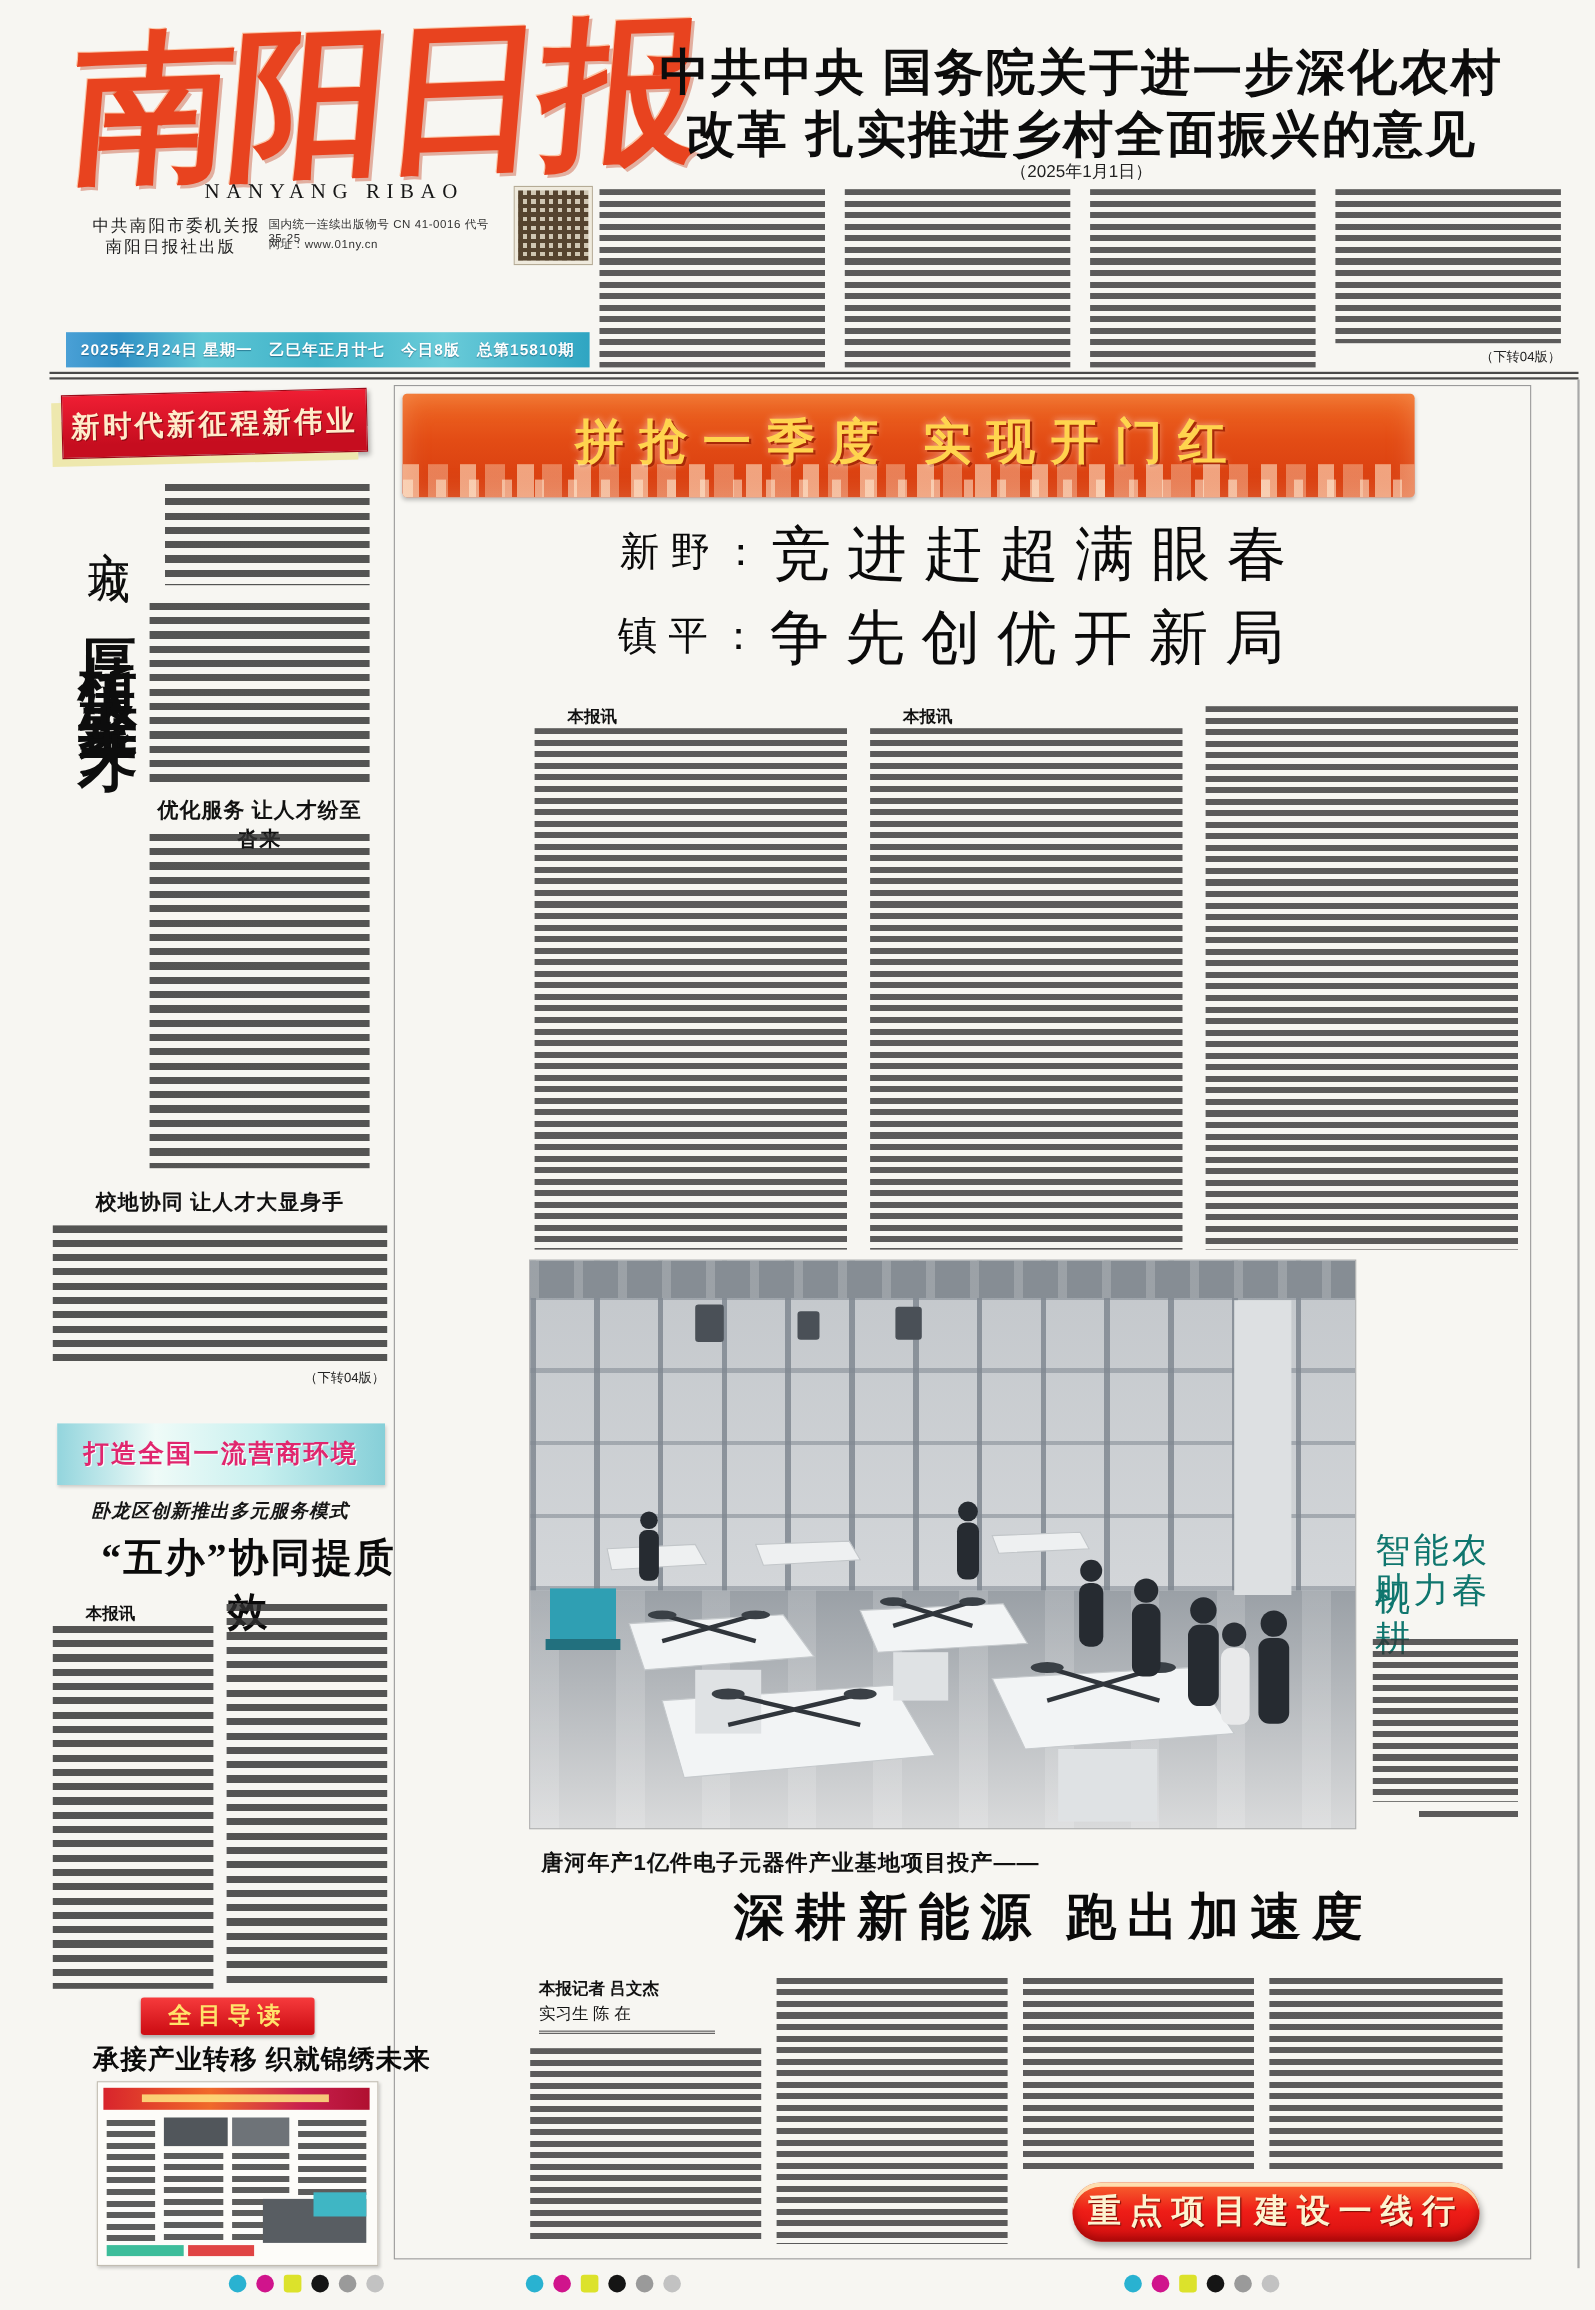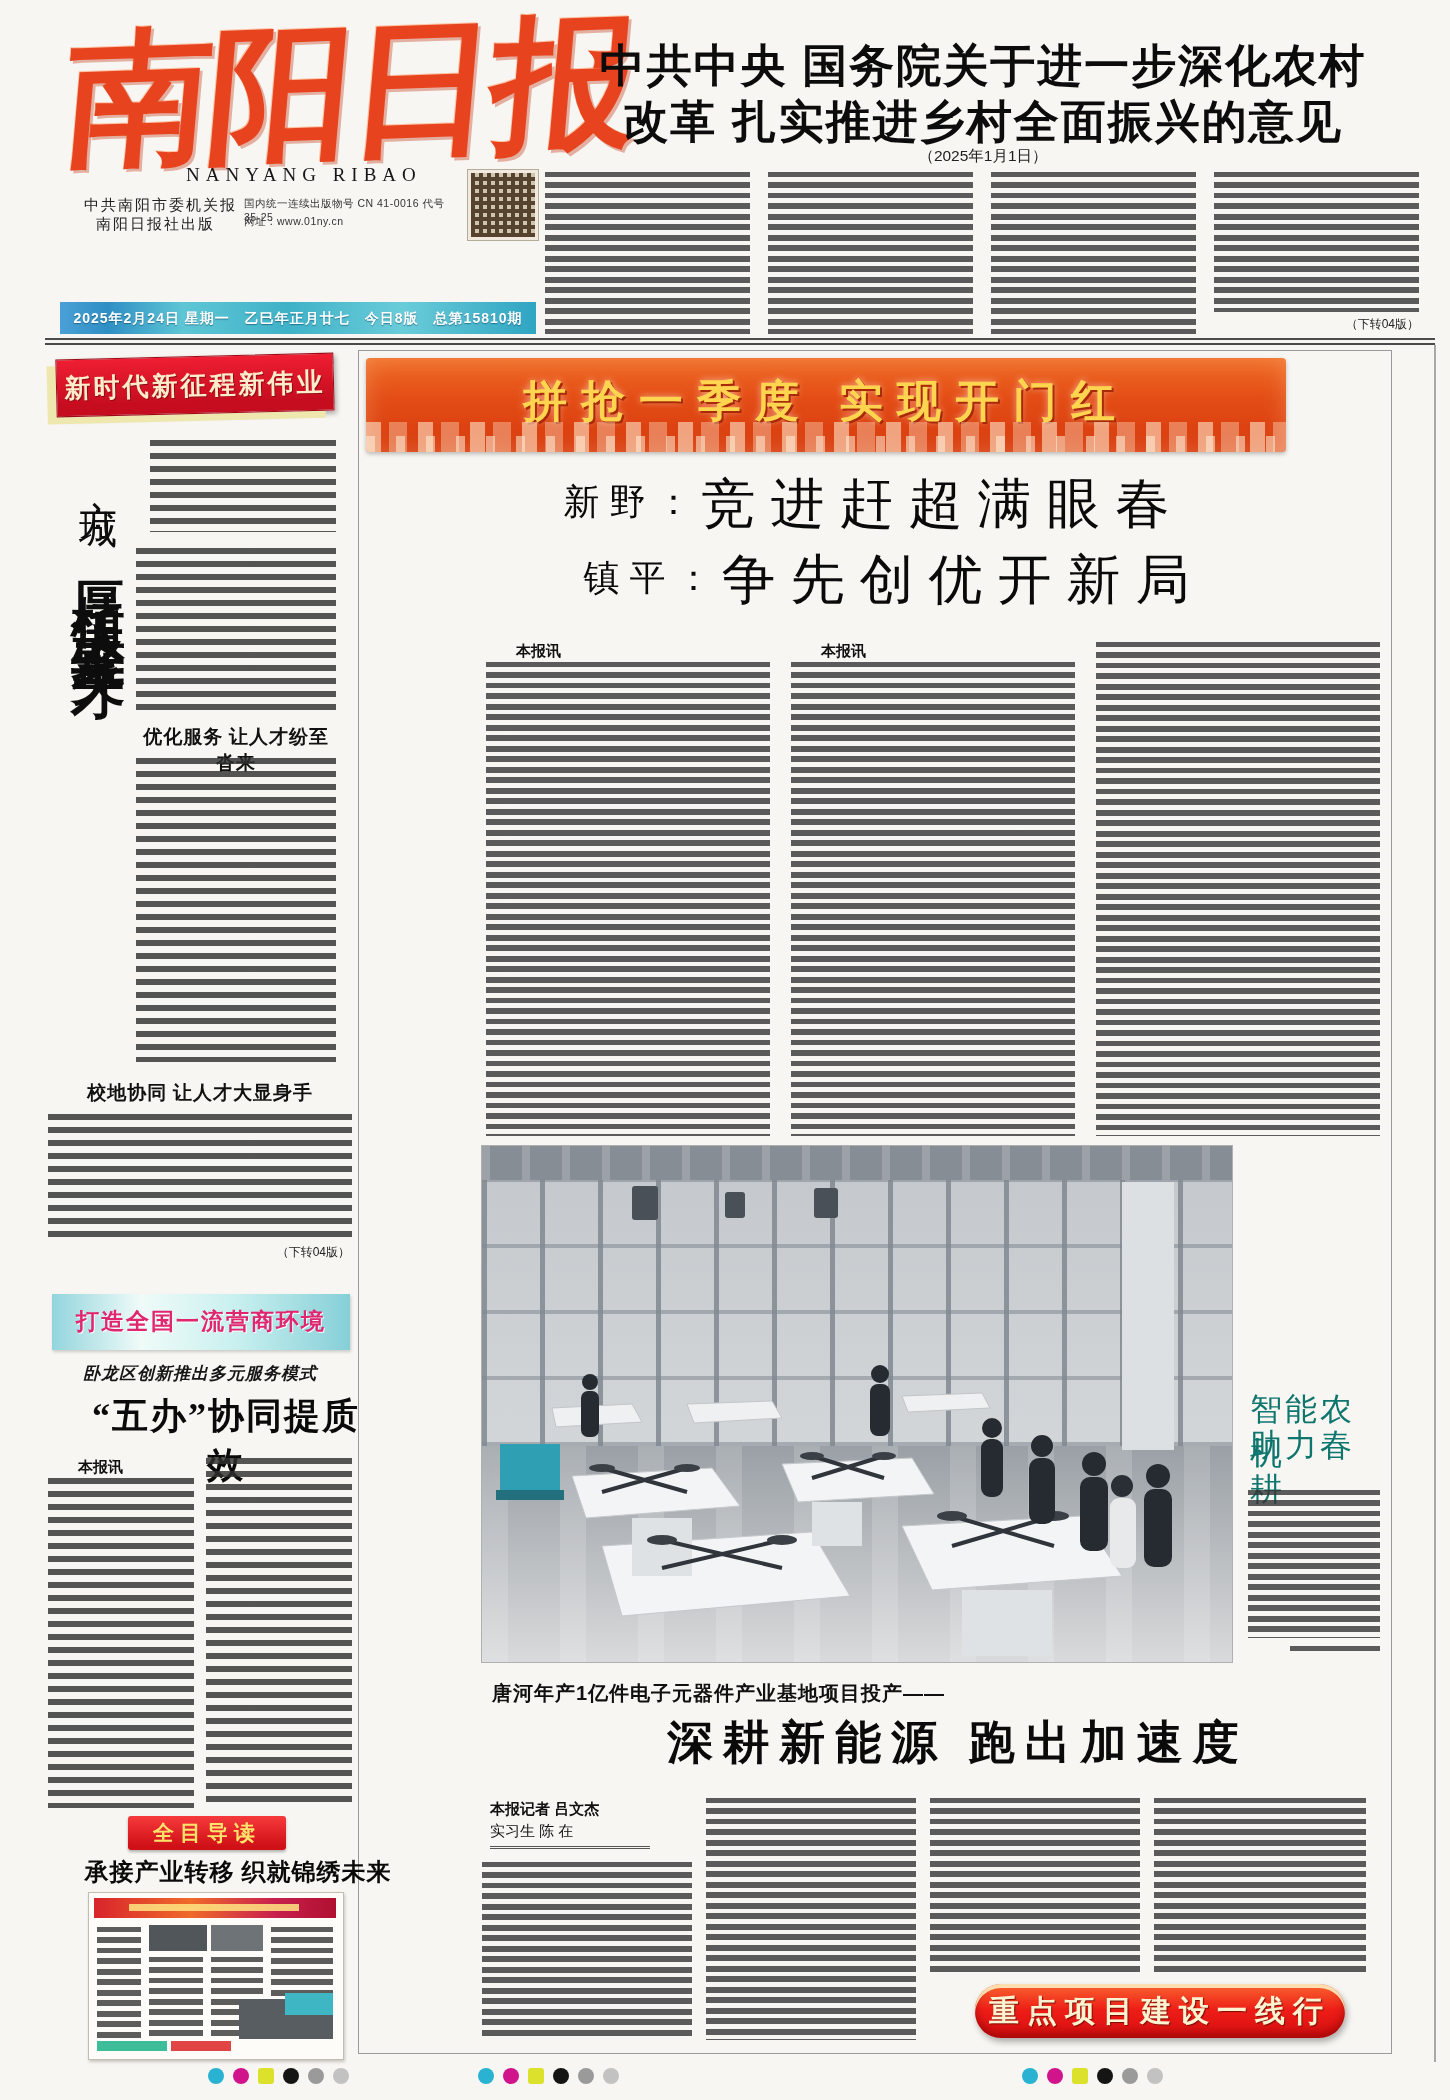--- a/index.html
+++ b/index.html
@@ -143,21 +143,21 @@
 
   <div class="abs sprint-banner" style="left:366px;top:358px;width:920px;height:94px;">
     <div class="sprint-text">拼抢一季度 实现开门红</div>
     <div class="skyline"></div>
     <div class="skyline2"></div>
   </div>
 
   <div class="abs duo ctr" style="left:366px;top:468px;width:1016px;">
     <span class="pre">新野：</span><span class="main">竞进赶超满眼春</span>
   </div>
-  <div class="abs duo ctr" style="left:386px;top:544px;width:1016px;">
+  <div class="abs duo ctr" style="left:364px;top:544px;width:1016px;">
     <span class="pre">镇平：</span><span class="main">争先创优开新局</span>
   </div>
 
   <span class="lead-in" style="left:516px;top:642px;">本报讯</span>
   <div class="tls" style="left:486px;top:662px;width:284px;height:474px;"></div>
   <span class="lead-in" style="left:821px;top:642px;">本报讯</span>
   <div class="tls" style="left:791px;top:662px;width:284px;height:474px;"></div>
   <div class="tls" style="left:1096px;top:642px;width:284px;height:494px;"></div>
 
   <div class="abs photo" style="left:482px;top:1146px;width:750px;height:516px;">

